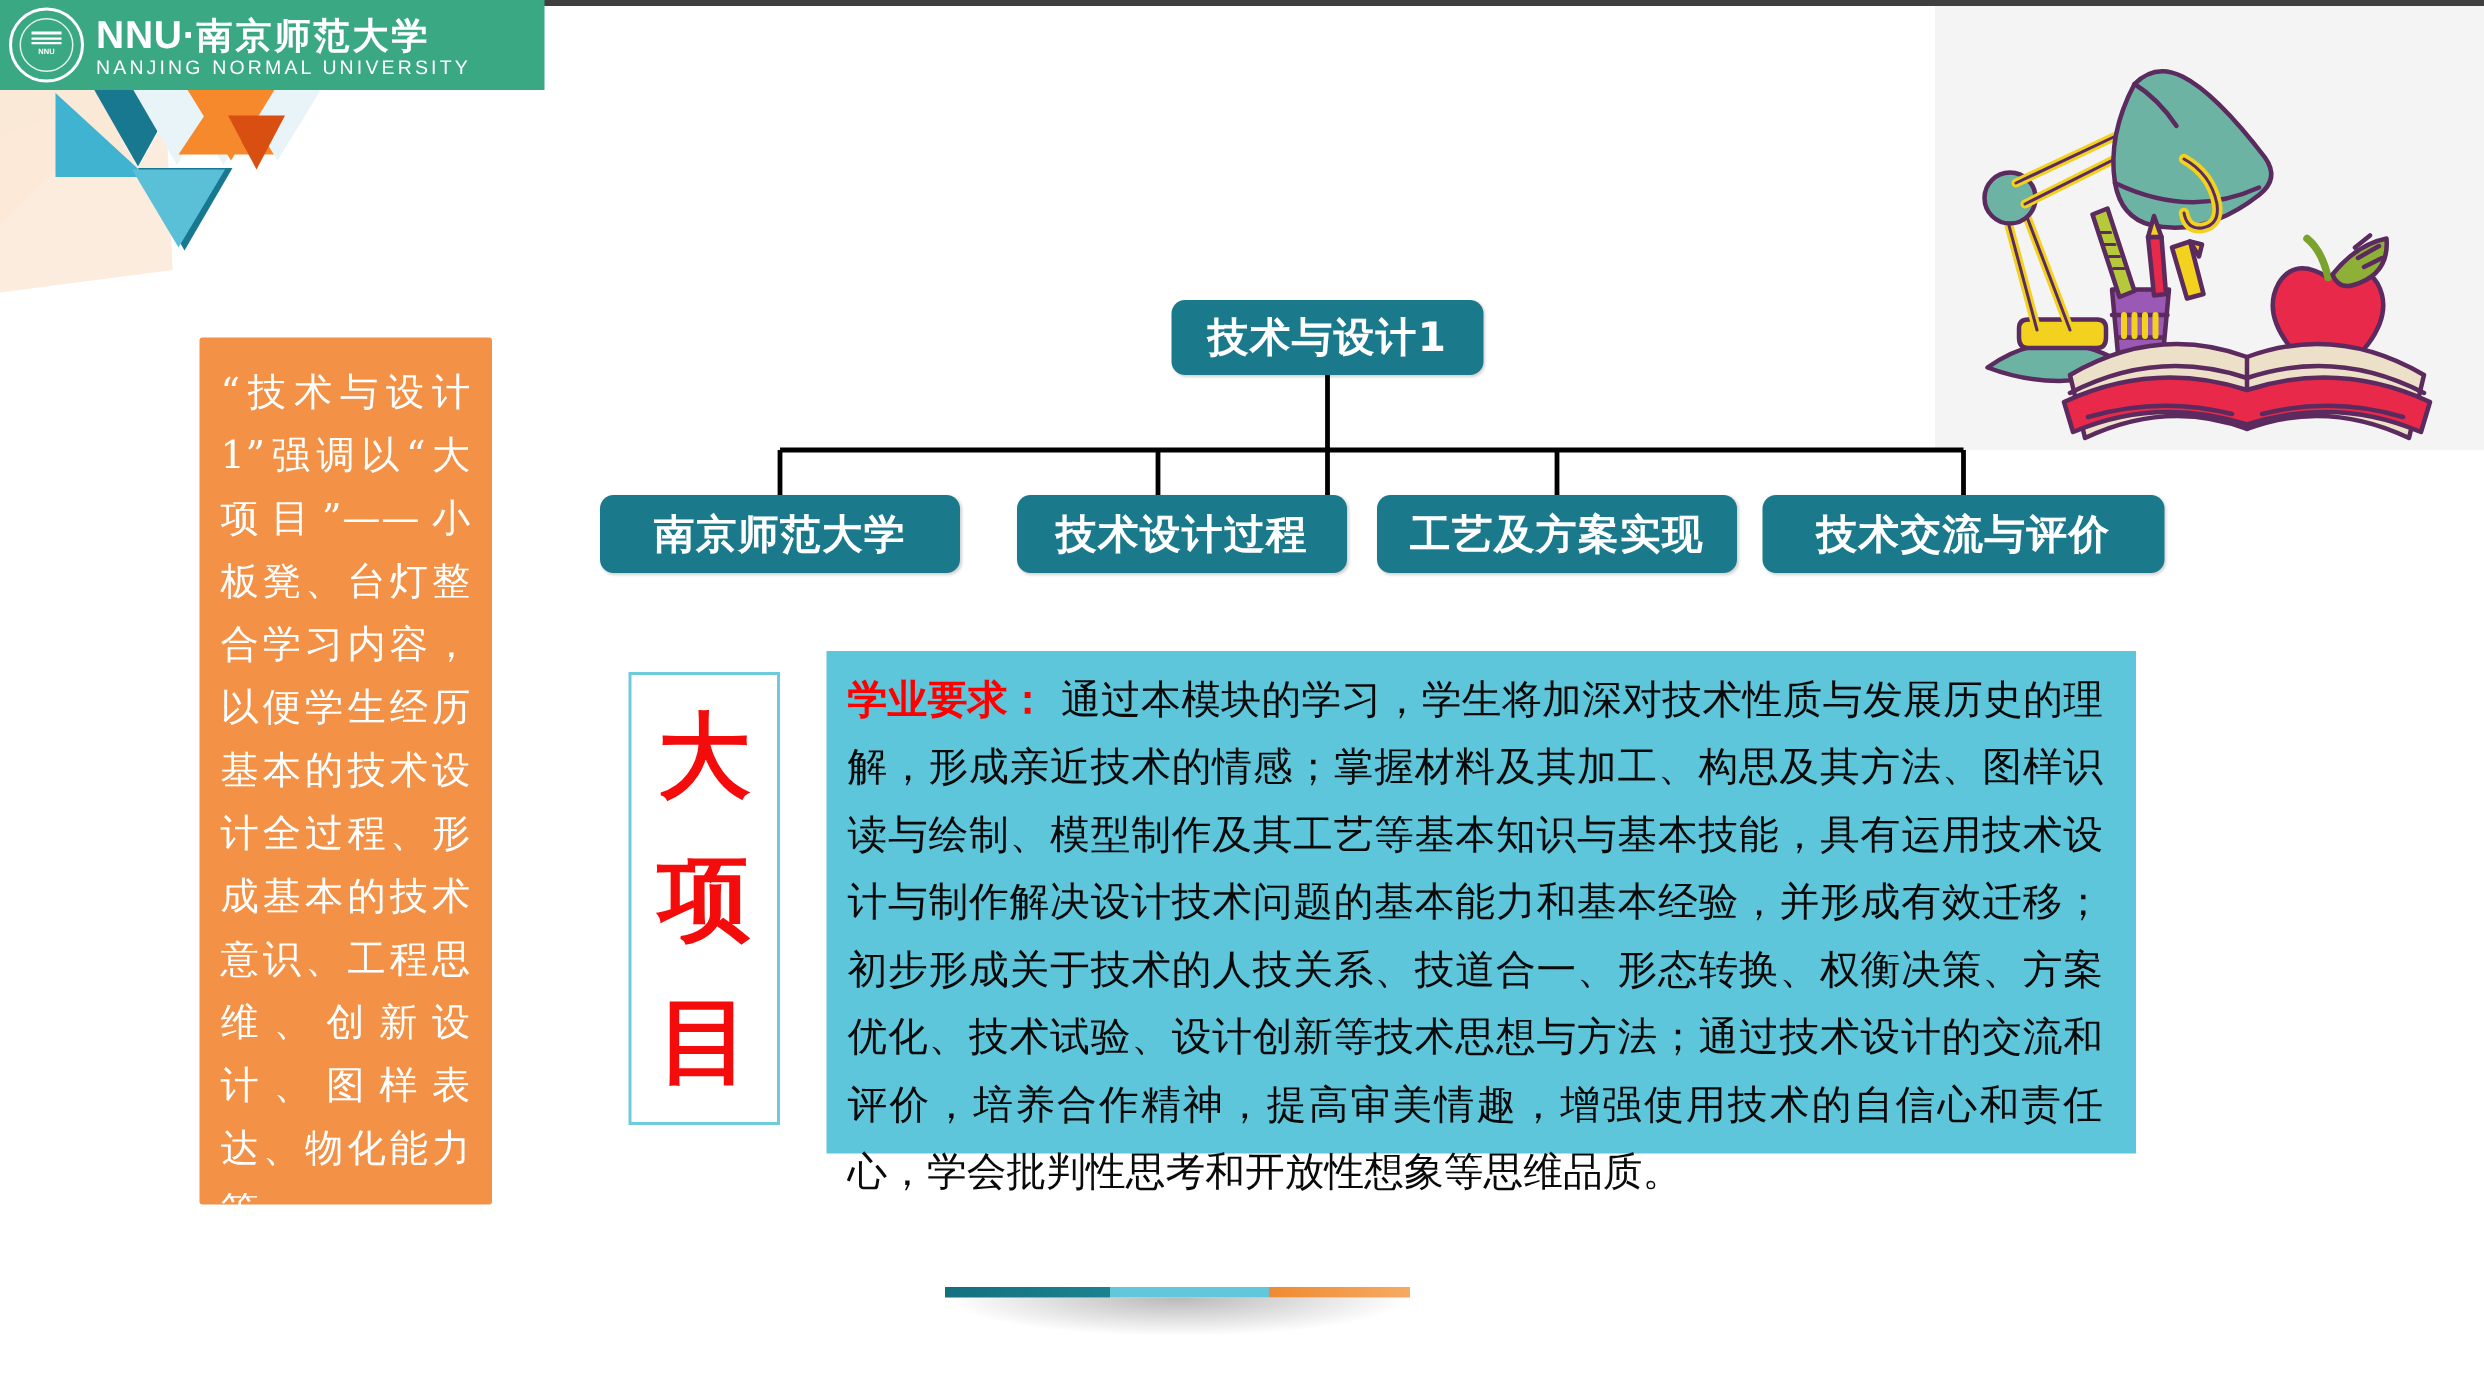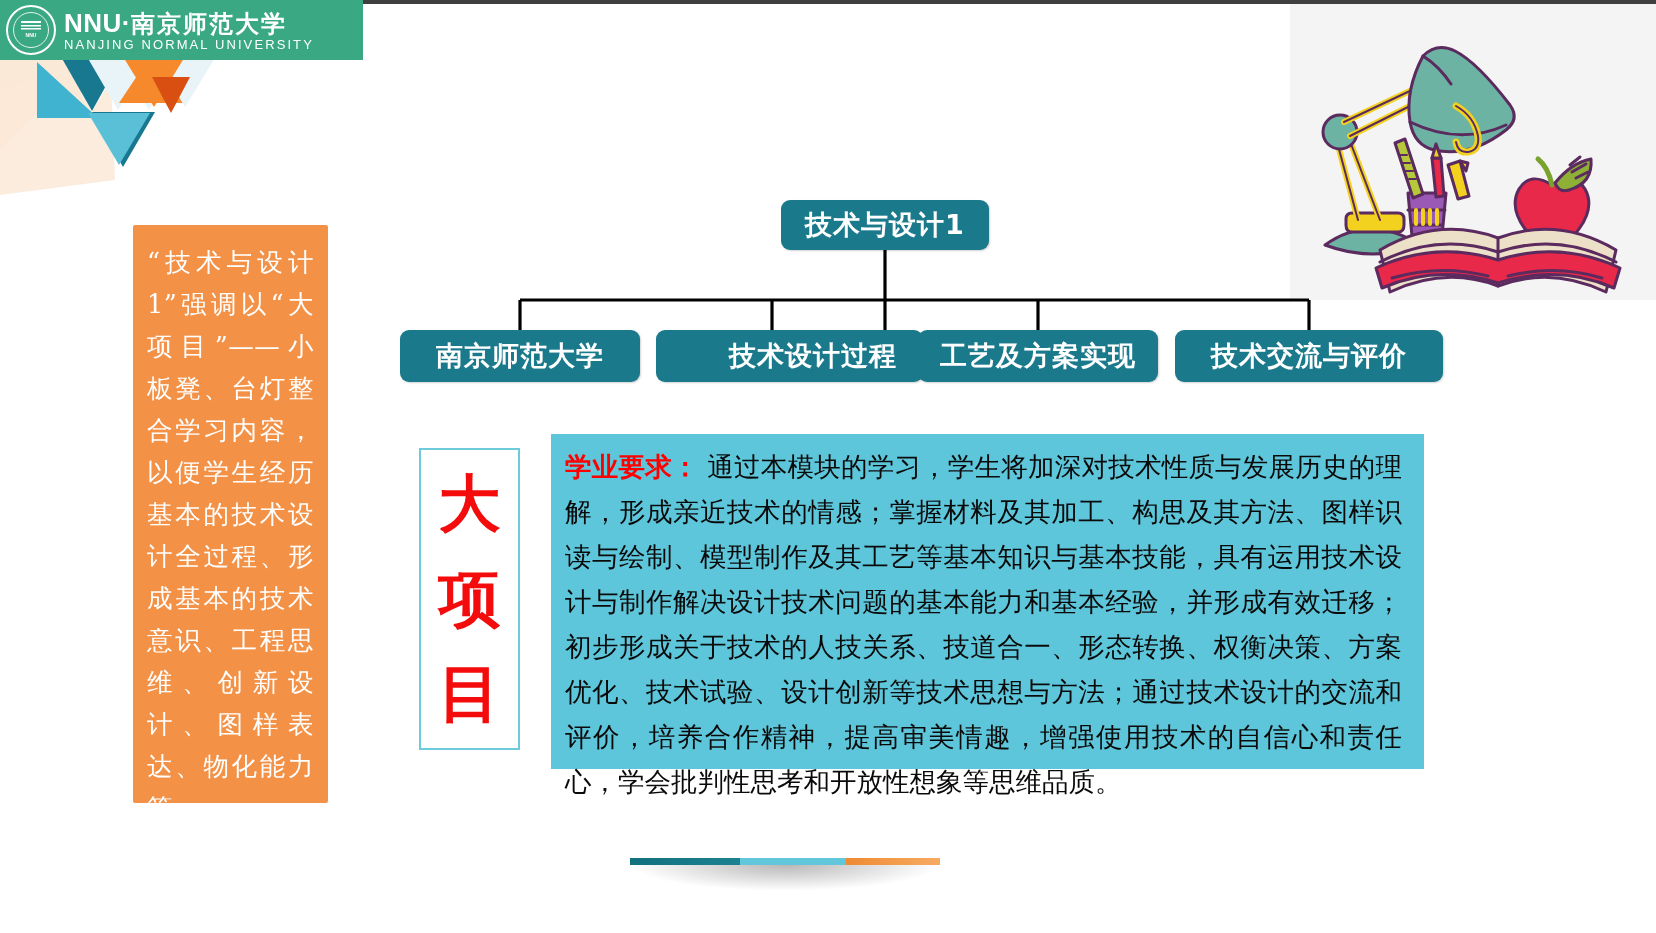--- a/index.html
+++ b/index.html
@@ -86,21 +86,21 @@
     font-family:"DejaVu Sans","Liberation Sans",sans-serif;
     font-weight:bold;
     display:flex;align-items:center;justify-content:center;
     letter-spacing:1px;
     box-shadow:1px 1px 2px rgba(0,0,0,.18);
     text-align:right;
   }
   .node-root{left:391px;top:10px;width:208px;height:50px;font-size:27px;}
   .node-c{top:140px;height:52px;font-size:27px;}
   .node-c1{left:10px;width:240px;}
-  .node-c2{left:266px;width:220px;padding-left:47px;}
+  .node-c2{left:288px;width:220px;}
   .node-c3{left:528px;width:240px;}
   .node-c4{left:785px;width:268px;}
   .connectors{position:absolute;left:0;top:0;width:1070px;height:200px;}
 
   
   .red-box{
     position:absolute;left:419px;top:448px;width:101px;height:302px;
     border:2px solid #6ecbdc;background:#ffffff;z-index:26;
     display:flex;flex-direction:column;align-items:center;justify-content:space-around;
     padding:6px 0;box-sizing:border-box;

